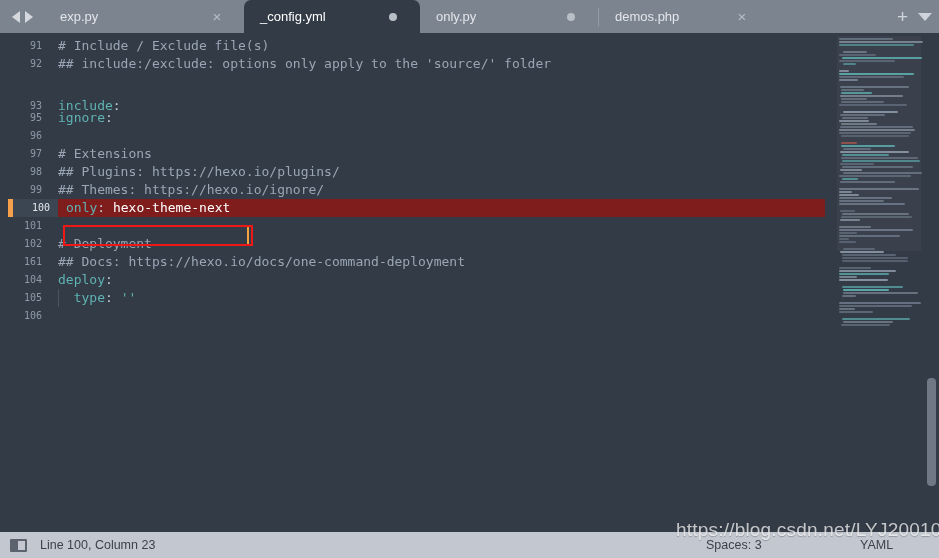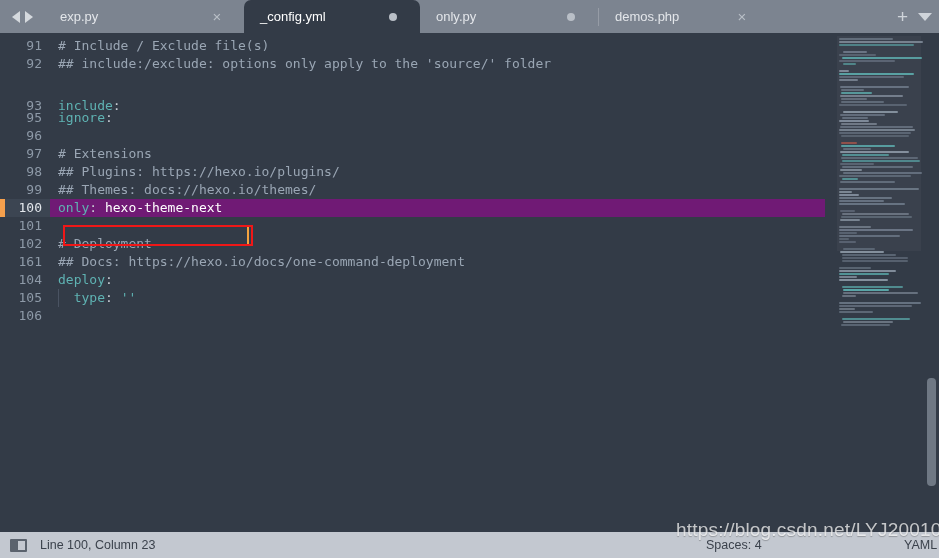--- a/index.html
+++ b/index.html
@@ -58,27 +58,27 @@
   }
   .codewrap{position:absolute;left:0;top:0;width:825px;height:485px;overflow:hidden;}
   .line{
     position:relative;height:18px;line-height:18px;
     font-family:"DejaVu Sans Mono", monospace;font-size:13px;
     white-space:pre;
   }
   .line .gut{
     position:absolute;left:0;top:0;width:50px;height:18px;
     text-align:right;padding-right:8px;box-sizing:border-box;
-    color:#8e9aa8;font-size:13px;
+    color:#8e9aa8;font-size:10px;
   }
   .line .code{
     position:absolute;left:58px;top:0;height:18px;color:#c8cdd4;
   }
   .line.current .gut{color:#e3e7ec;background:#3c4552;}
-  .line.current{background:#701a75;}
+  .line.current{background:#7f1d1d;margin-left:8px;}
   .line.current .gut::before{
     content:"";position:absolute;left:0;top:0;width:5px;height:18px;background:#f6a04d;
   }
   .tok-comment{color:#9aa6b4;}
   .tok-key{color:#5fb3b3;}
   .tok-punc{color:#c8cdd4;}
   .tok-val{color:#ffffff;}
   .tok-str{color:#5fb3b3;}
   .indentguide{
     position:absolute;left:58px;top:0;width:1px;height:18px;
@@ -122,21 +122,21 @@
     display:flex;align-items:center;
   }
   .sb-toggle{
     width:17px;height:13px;margin-left:10px;box-sizing:border-box;
     border:2px solid #5b636e;border-radius:1px;background:#c3c8d0;
     display:flex;flex:0 0 auto;
   }
   .sb-toggle i{display:block;width:6px;height:100%;background:#5b636e;}
   .sb-linecol{margin-left:13px;}
   .sb-spaces{position:absolute;left:706px;}
-  .sb-lang{position:absolute;left:860px;margin-left:44px;}
+  .sb-lang{position:absolute;left:860px;}
 
   
   .watermark{
     position:absolute;left:676px;top:519px;
     font-size:19px;color:rgba(255,255,255,0.72);
     font-family:"Liberation Sans", sans-serif;
     white-space:nowrap;letter-spacing:0.2px;z-index:20;
     text-shadow:0 1px 1px rgba(0,0,0,0.25);
   }
 </style>
@@ -185,21 +185,21 @@
 
   <div class="editor">
     <div class="codewrap" id="codewrap">
         <div class="line" style="position: absolute; left: 0px; right: 0px; top: 4px;"><span class="gut">91</span><span class="code"><span class="tok-comment"># Include / Exclude file(s)</span></span></div>
         <div class="line" style="position: absolute; left: 0px; right: 0px; top: 22px;"><span class="gut">92</span><span class="code"><span class="tok-comment">## include:/exclude: options only apply to the 'source/' folder</span></span></div>
         <div class="line" style="position: absolute; left: 0px; right: 0px; top: 40px; margin-top: 24px;"><span class="gut">93</span><span class="code"><span class="tok-key">include</span><span class="tok-punc">:</span></span></div>
         <div class="line" style="position: absolute; left: 0px; right: 0px; top: 76px;"><span class="gut">95</span><span class="code"><span class="tok-key">ignore</span><span class="tok-punc">:</span></span></div>
         <div class="line" style="position: absolute; left: 0px; right: 0px; top: 94px;"><span class="gut">96</span><span class="code"></span></div>
         <div class="line" style="position: absolute; left: 0px; right: 0px; top: 112px;"><span class="gut">97</span><span class="code"><span class="tok-comment"># Extensions</span></span></div>
         <div class="line" style="position: absolute; left: 0px; right: 0px; top: 130px;"><span class="gut">98</span><span class="code"><span class="tok-comment">## Plugins: https://hexo.io/plugins/</span></span></div>
-        <div class="line" style="position: absolute; left: 0px; right: 0px; top: 148px;"><span class="gut">99</span><span class="code"><span class="tok-comment">## Themes: docs://hexo.io/themes/</span></span></div>
+        <div class="line" style="position: absolute; left: 0px; right: 0px; top: 148px;"><span class="gut">99</span><span class="code"><span class="tok-comment">## Themes: https://hexo.io/ignore/</span></span></div>
         <div class="line current" style="position: absolute; left: 0px; right: 0px; top: 166px;"><span class="gut">100</span><span class="code"><span class="tok-key">only</span><span class="tok-punc">: </span><span class="tok-val">hexo-theme-next</span></span></div>
         <div class="line" style="position: absolute; left: 0px; right: 0px; top: 184px;"><span class="gut">101</span><span class="code"></span></div>
         <div class="line" style="position: absolute; left: 0px; right: 0px; top: 202px;"><span class="gut">102</span><span class="code"><span class="tok-comment"># Deployment</span></span></div>
         <div class="line" style="position: absolute; left: 0px; right: 0px; top: 220px;"><span class="gut">161</span><span class="code"><span class="tok-comment">## Docs: https://hexo.io/docs/one-command-deployment</span></span></div>
         <div class="line" style="position: absolute; left: 0px; right: 0px; top: 238px;"><span class="gut">104</span><span class="code"><span class="tok-key">deploy</span><span class="tok-punc">:</span></span></div>
         <div class="line" style="position: absolute; left: 0px; right: 0px; top: 256px;"><span class="gut">105</span><span class="indentguide"></span><span class="code"><span class="tok-punc">  </span><span class="tok-key">type</span><span class="tok-punc">: </span><span class="tok-str">''</span></span></div>
         <div class="line" style="position: absolute; left: 0px; right: 0px; top: 274px;"><span class="gut">106</span><span class="code"></span></div>
       </div>
     <div class="annotbox"></div>
     <div class="caret"></div>
@@ -291,18 +291,18 @@
 
   <div class="hscrollTrack">
     
   </div>
 
   <div class="statusbar">
     <span class="sb-toggle">
         <i></i>
       </span>
     <span class="sb-linecol">Line 100, Column 23</span>
-    <span class="sb-spaces">Spaces: 4</span>
+    <span class="sb-spaces">Spaces: 3</span>
     <span class="sb-lang">YAML</span>
   </div>
 
   <div class="watermark">https://blog.csdn.net/LYJ20010728</div>
 </div>
 
 </body></html>

